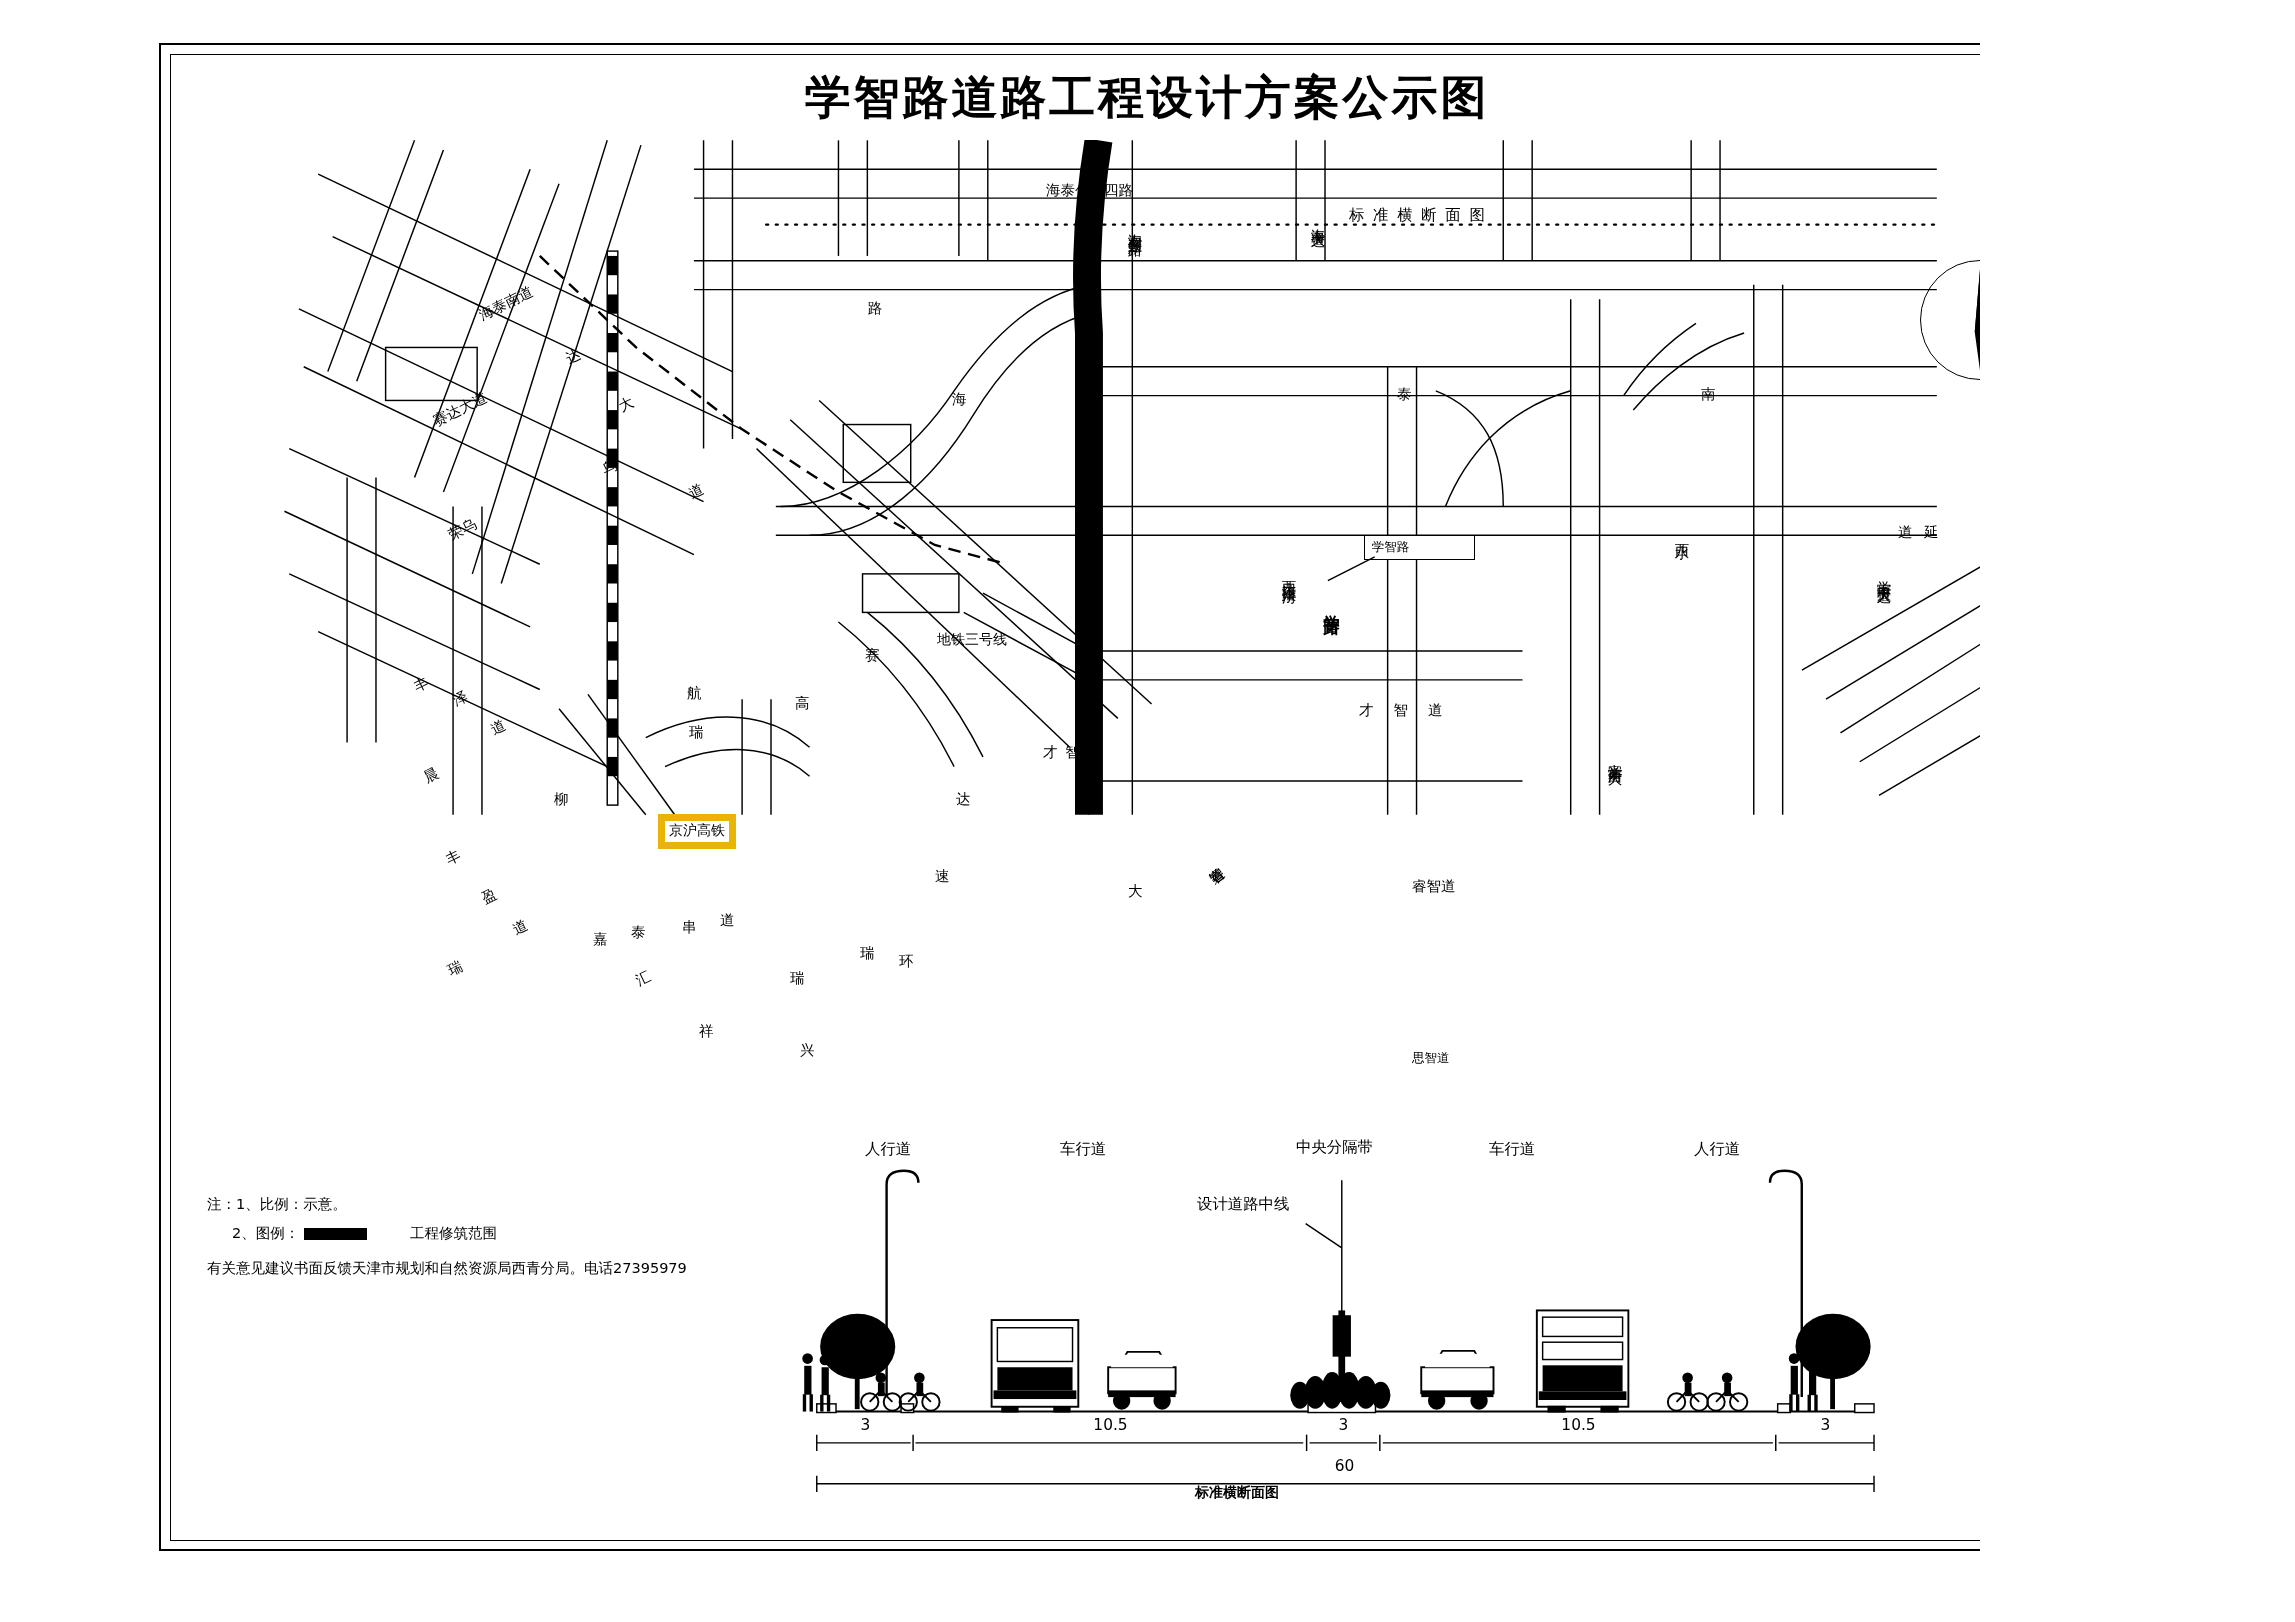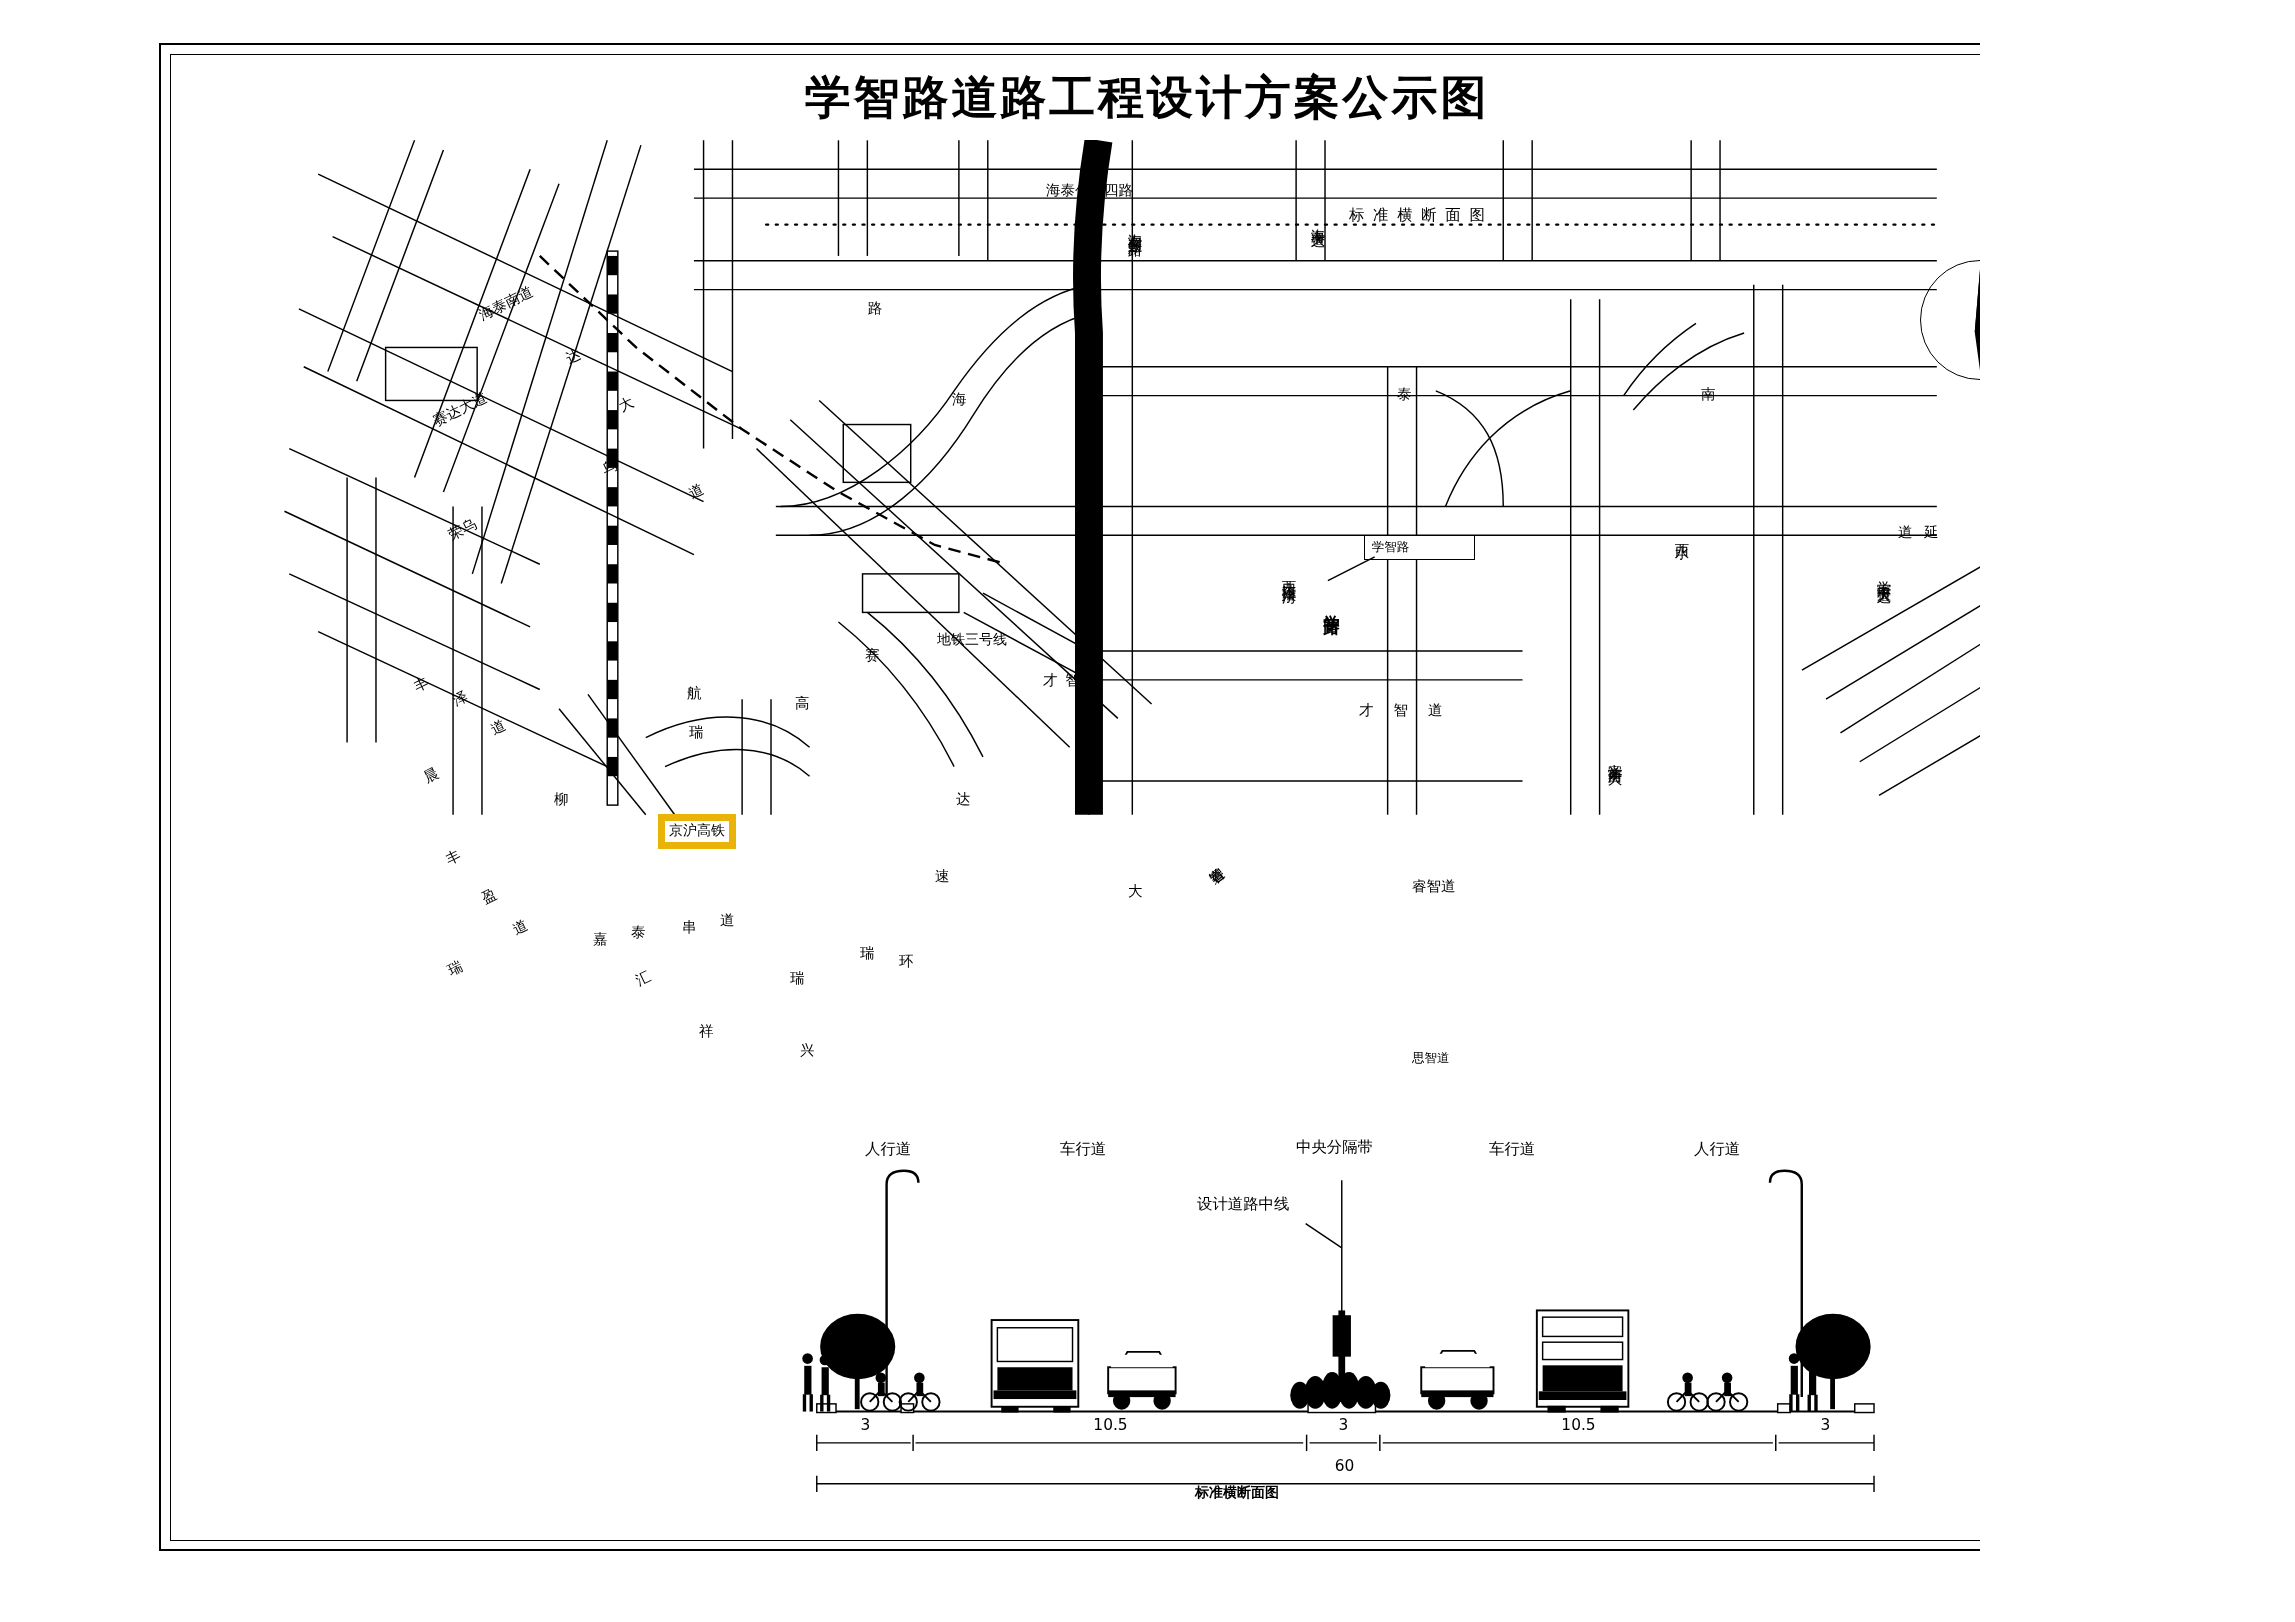--- a/index.html
+++ b/index.html
@@ -226,21 +226,21 @@
   <div class="lbl" style="left:899px;top:952px;">环</div>
   <div class="lbl" style="left:699px;top:1022px;">祥</div>
   <div class="lbl" style="left:800px;top:1041px;">兴</div>
 
   <div class="lbl" style="left:865px;top:646px;">赛</div>
   <div class="lbl" style="left:795px;top:694px;">高</div>
   <div class="lbl" style="left:956px;top:790px;">达</div>
   <div class="lbl" style="left:935px;top:867px;">速</div>
   <div class="lbl" style="left:1128px;top:882px;">大</div>
 
-  <div class="lbl" style="left:1043px;top:671px;letter-spacing:7.7px;">才智道</div>
+  <div class="lbl" style="left:1043px;top:743px;letter-spacing:7.7px;">才智道</div>
   <div class="lbl" style="left:1359px;top:701px;letter-spacing:7.7px;">才 智 道</div>
   <div class="lbl" style="left:1412px;top:877px;">睿智道</div>
   <div class="lbl" style="left:1195px;top:862px;writing-mode:vertical-rl;text-orientation:upright;transform:rotate(-40deg);">睿智道</div>
   <div class="lbl" style="left:1412px;top:1050px;font-size:12.5px;">思智道</div>
 
   <div class="lblv" style="left:1320px;top:602px;font-size:16.4px;font-weight:bold;">学智路</div>
   <div class="lblv" style="left:1279px;top:569px;">西大洼排水河</div>
   <div class="lblv" style="left:1672px;top:532px;">西水</div>
   <div class="lblv" style="left:1605px;top:752px;">宾学府西大</div>
   <div class="lblv" style="left:1874px;top:569px;">学府中央大道</div>
@@ -248,20 +248,27 @@
   <div class="lblv" style="left:1978px;top:959px;">路路北速</div>
 
   <div class="lblsm" style="left:937px;top:631px;">地铁三号线</div>
   <div class="lblsm" style="left:658px;top:814px;border:7px solid #eab308;padding:1.4px 3.9px;background:#fff;">京沪高铁</div>
 
   <div class="callout" style="left:1364px;top:535px;width:96px;">学智路</div>
   <svg width="58" height="43" style="position:absolute;left:1318px;top:552px;" viewBox="0 0 120 90">
       <path d="M118 10 L20 60" stroke="#000" stroke-width="3" fill="none"></path>
     </svg>
 
+  <div class="notes">
+    <div>注：1、比例：示意。</div>
+    <div style="padding-left:25px;">
+      <span>2、图例：</span><span class="swatch"></span><span>工程修筑范围</span>
+    </div>
+    <div style="margin-top:5.8px;">有关意见建议书面反馈天津市规划和自然资源局西青分局。电话27395979</div>
+  </div>
 
   <div class="xs">
     <div class="toplabel" style="left:94px;top:36px;">人行道</div>
     <div class="toplabel" style="left:289px;top:36px;">车行道</div>
     <div class="toplabel" style="left:525px;top:34px;">中央分隔带</div>
     <div class="toplabel" style="left:718px;top:36px;">车行道</div>
     <div class="toplabel" style="left:923px;top:36px;">人行道</div>
     <div class="toplabel" style="left:426px;top:91px;">设计道路中线</div>
 
     <svg width="1156" height="463" style="position:absolute;left:0;top:0;" viewBox="0 0 2400 960">

